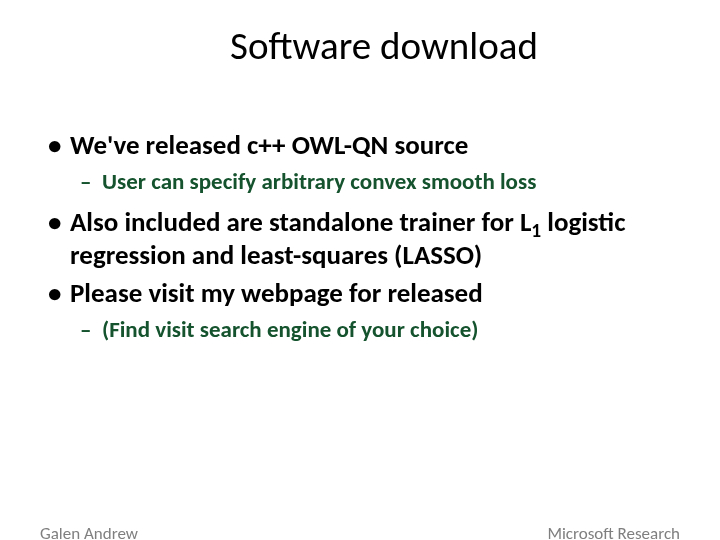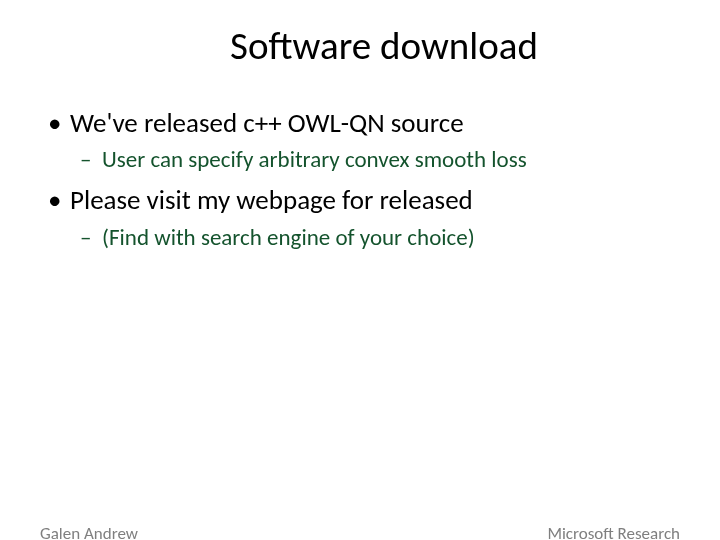--- a/index.html
+++ b/index.html
@@ -20,23 +20,24 @@
   }
   .title {
     text-align: center;
     font-size: 39px;
     font-weight: 400;
     margin-top: 22px;
     letter-spacing: 0px;
     margin-left: 48px;
   }
   .content {
-    margin-top: 38px;
+    margin-top: 60px;
     margin-left: 40px;
     margin-right: 40px;
+    font-weight: bold;
   }
   .b1 {
     font-size: 27px;
     line-height: 1.2;
     margin-bottom: 6px;
     position: relative;
     padding-left: 30px;
   }
   .b1::before {
     content: "•";
@@ -86,27 +87,30 @@
   <div class="content">
 
     <div class="b1">
       <span>We've released c++ OWL-QN source</span>
     </div>
 
     <div class="b2">
       <span>User can specify arbitrary convex smooth loss</span>
     </div>
 
+    <div class="b1">
+      <span>Also included are standalone trainer for L</span><span class="sub">1</span><span> logistic regression and least-squares (LASSO)</span>
+    </div>
 
     <div class="b1">
       <span>Please visit my webpage for released</span>
     </div>
 
     <div class="b2">
-      <span>(Find with search engine of your choice)</span>
+      <span>(Find visit search engine of your choice)</span>
     </div>
 
   </div>
 
   <div class="footer">
     <span>Galen Andrew</span>
     <span>Microsoft Research</span>
   </div>
 
 </div>

